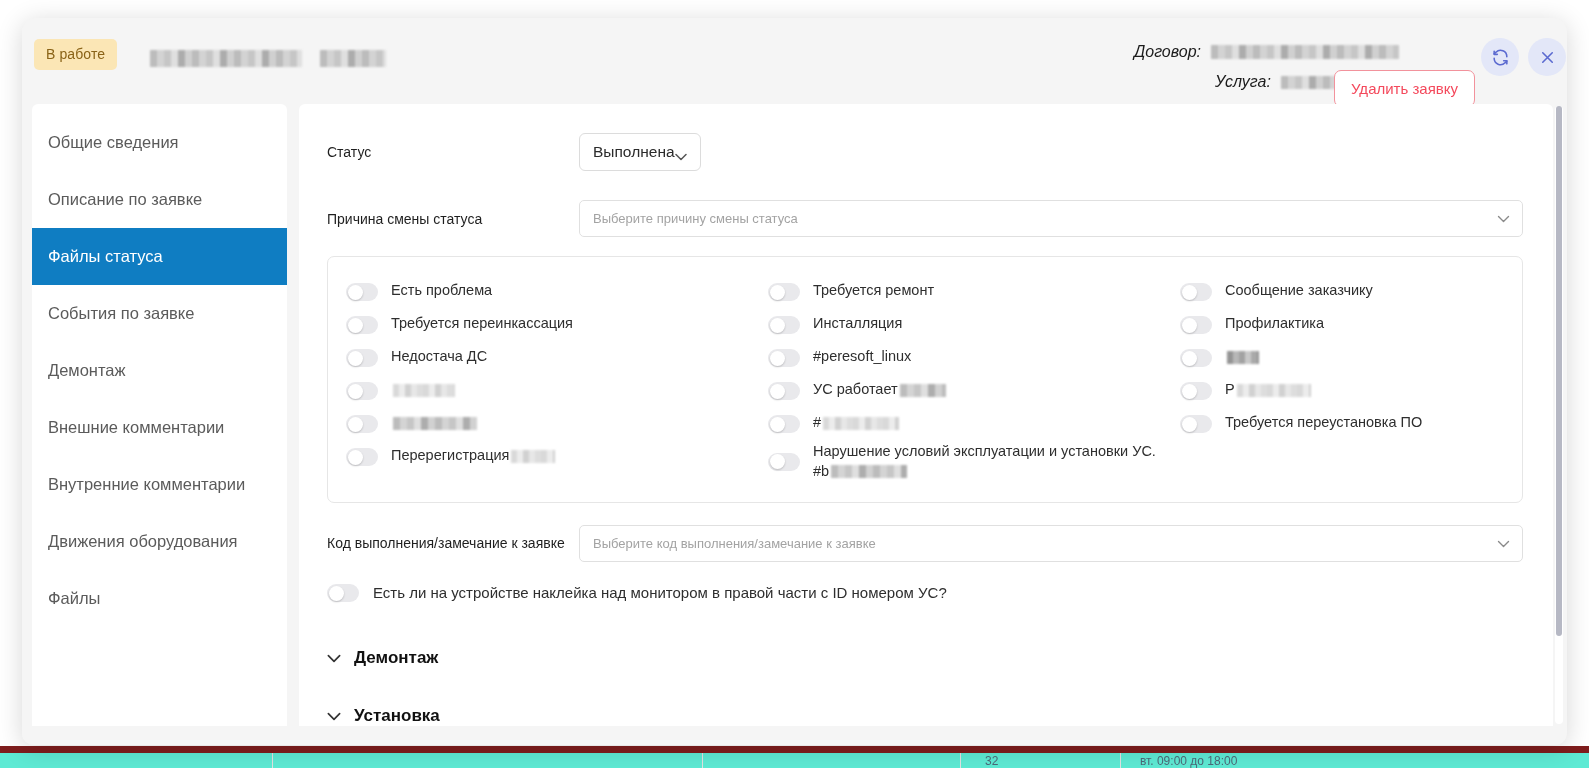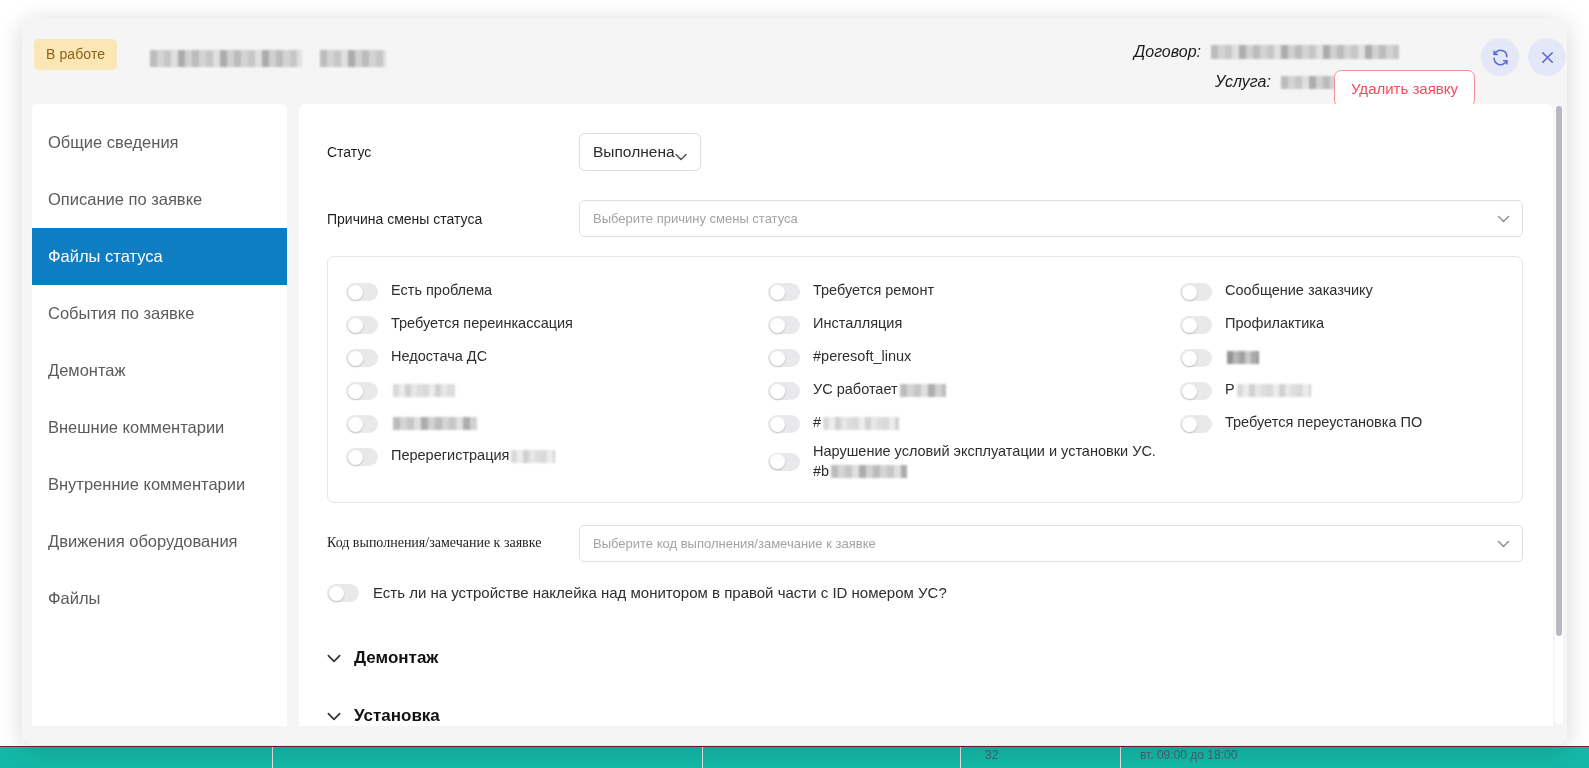--- a/index.html
+++ b/index.html
@@ -17,22 +17,22 @@
   .page-behind {
     position: absolute;
     inset: 0;
     background: #ffffff;
   }
   .behind-strip {
     position: absolute;
     left: 0; right: 0;
     bottom: 0;
     height: 22px;
-    background: #14b8a6;
-    border-top: 1px solid #7f1d1d;
+    background: #5eead4;
+    border-top: 7px solid #7f1d1d;
     overflow: hidden;
   }
   .behind-text {
     position: absolute;
     top: 1px;
     font-size: 12px;
     color: #4a5268;
     white-space: nowrap;
     opacity: .85;
   }
@@ -321,21 +321,21 @@
   }
   .tg-label .redact { height: 13px; margin-left: 2px; }
 
   
   .row-code {
     display: flex;
     align-items: center;
     margin-top: 22px;
     margin-bottom: 20px;
   }
-  .row-code .field-label { line-height: 1.3; font-family: Liberation Serif, serif; }
+  .row-code .field-label { line-height: 1.3; }
 
   
   .row-single-toggle {
     display: flex;
     align-items: center;
     gap: 14px;
     margin-bottom: 26px;
   }
   .row-single-toggle .tg-label { font-size: 15px; }
 

